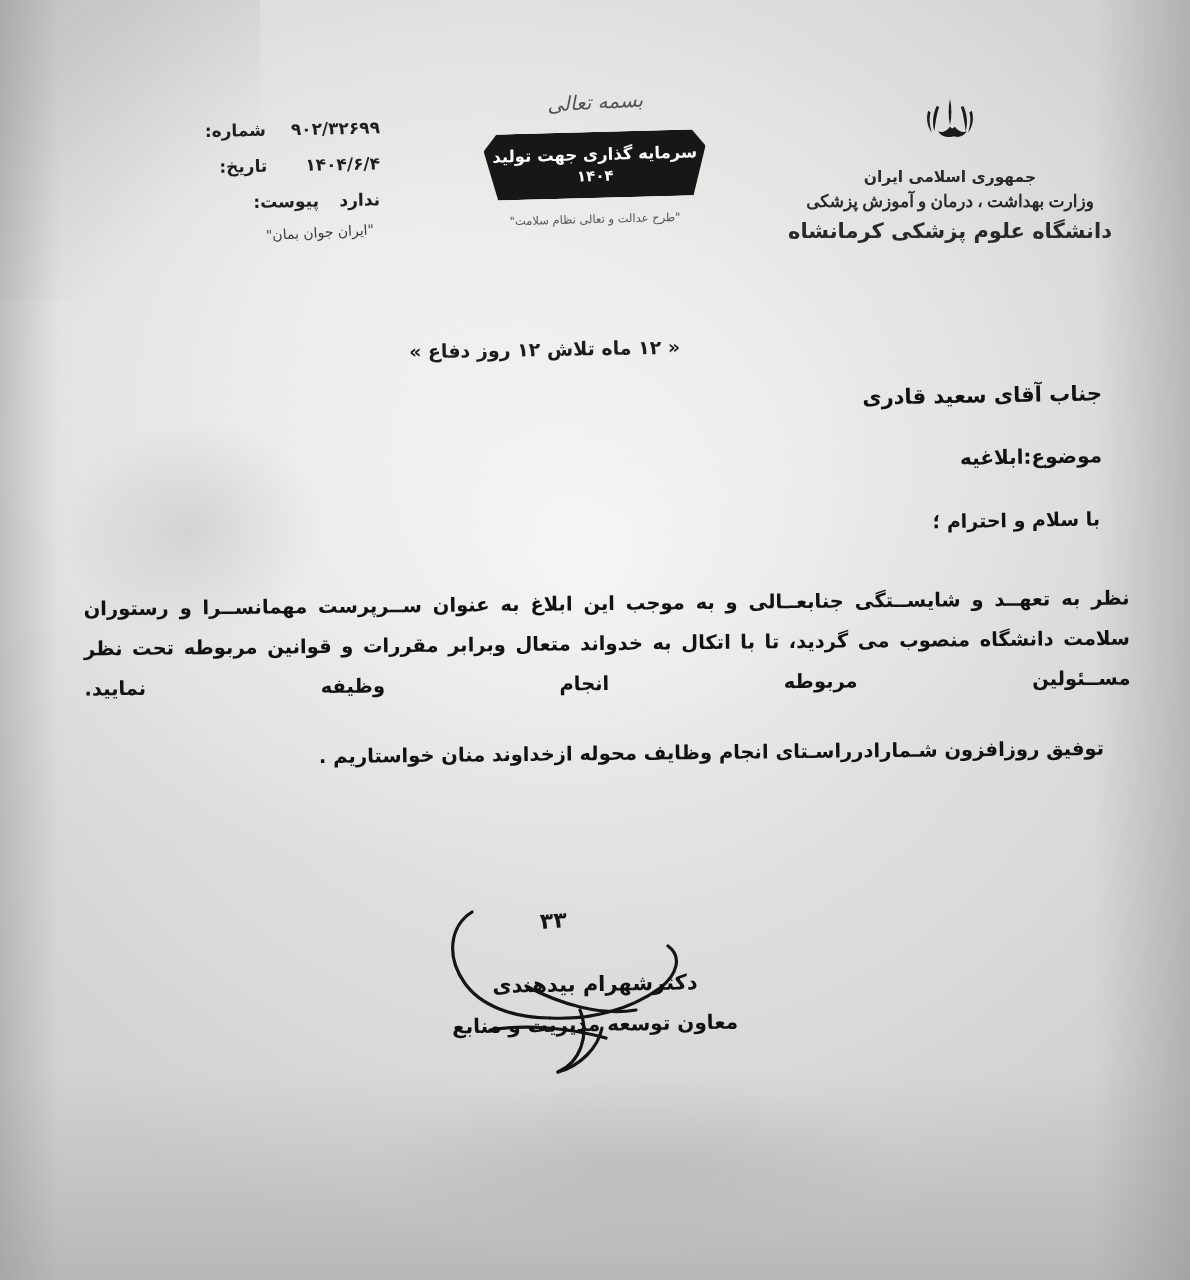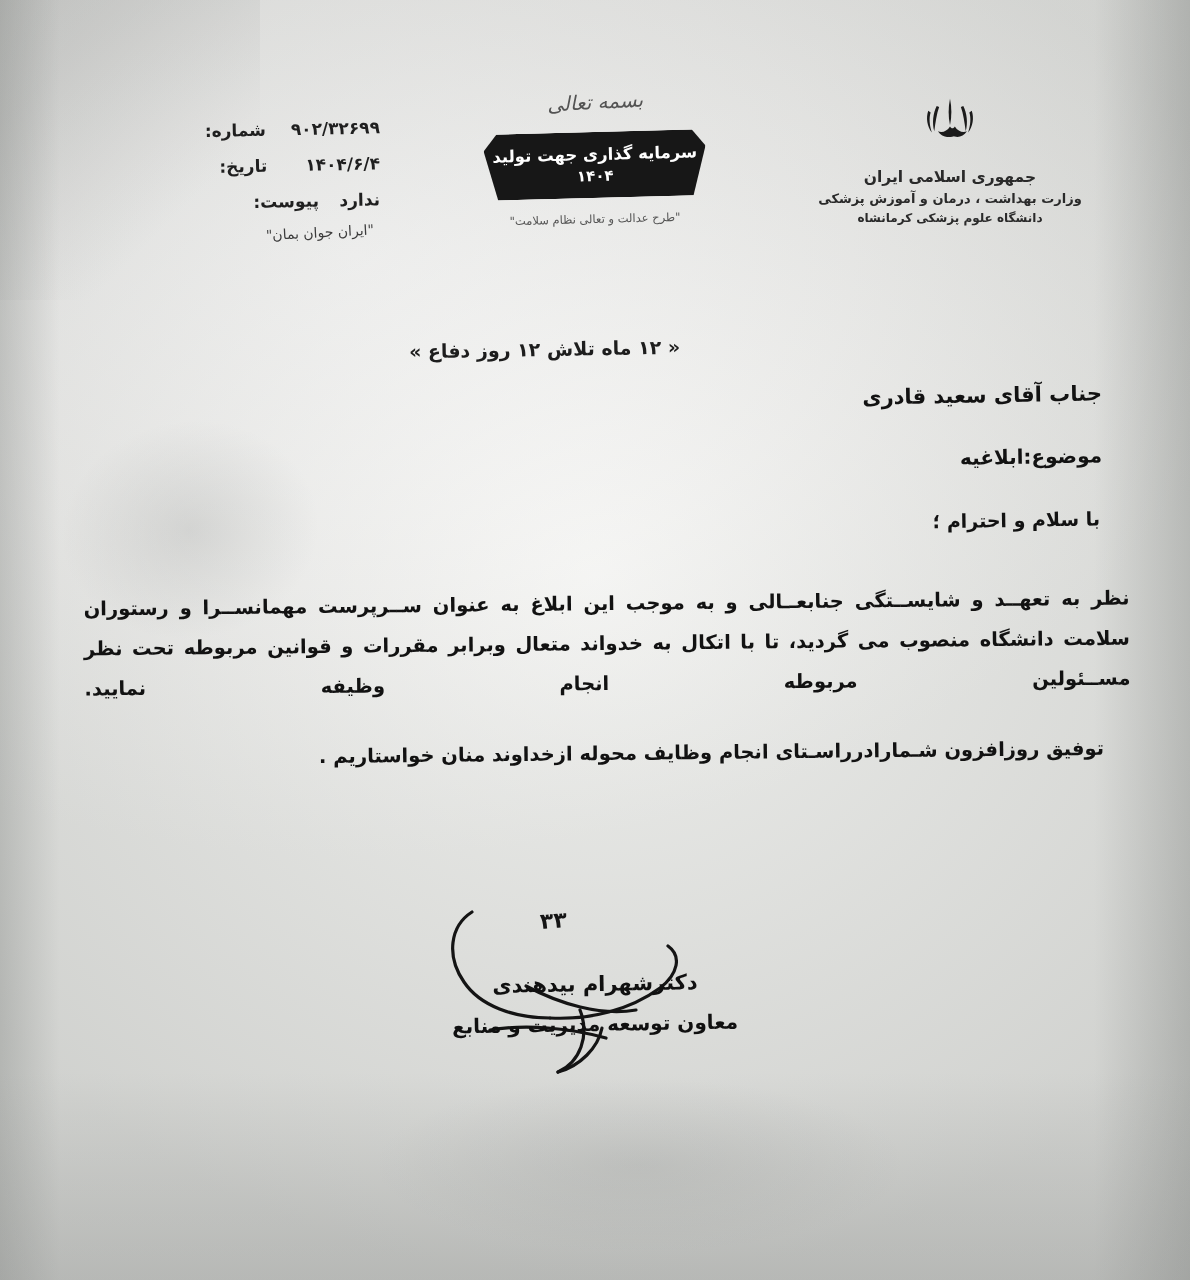--- a/index.html
+++ b/index.html
@@ -83,22 +83,22 @@
   }
   .ministry-line {
     font-family: "DejaVu Sans", sans-serif;
     font-weight: bold;
     color: #2a2a2a;
     direction: rtl;
     letter-spacing: 0px;
     line-height: 1.55;
   }
   #ministry-line-1 { font-size: 15.5px; }
-  #ministry-line-2 { font-size: 13px; }
-  #ministry-line-3 { font-size: 12px; }
+  #ministry-line-2 { font-size: 17px; font-family: Liberation Serif, serif; }
+  #ministry-line-3 { font-size: 21px; }
 
   
   #center-block {
     position: absolute;
     left: 430px;
     top: 90px;
     width: 330px;
     text-align: center;
   }
   #basmala {

